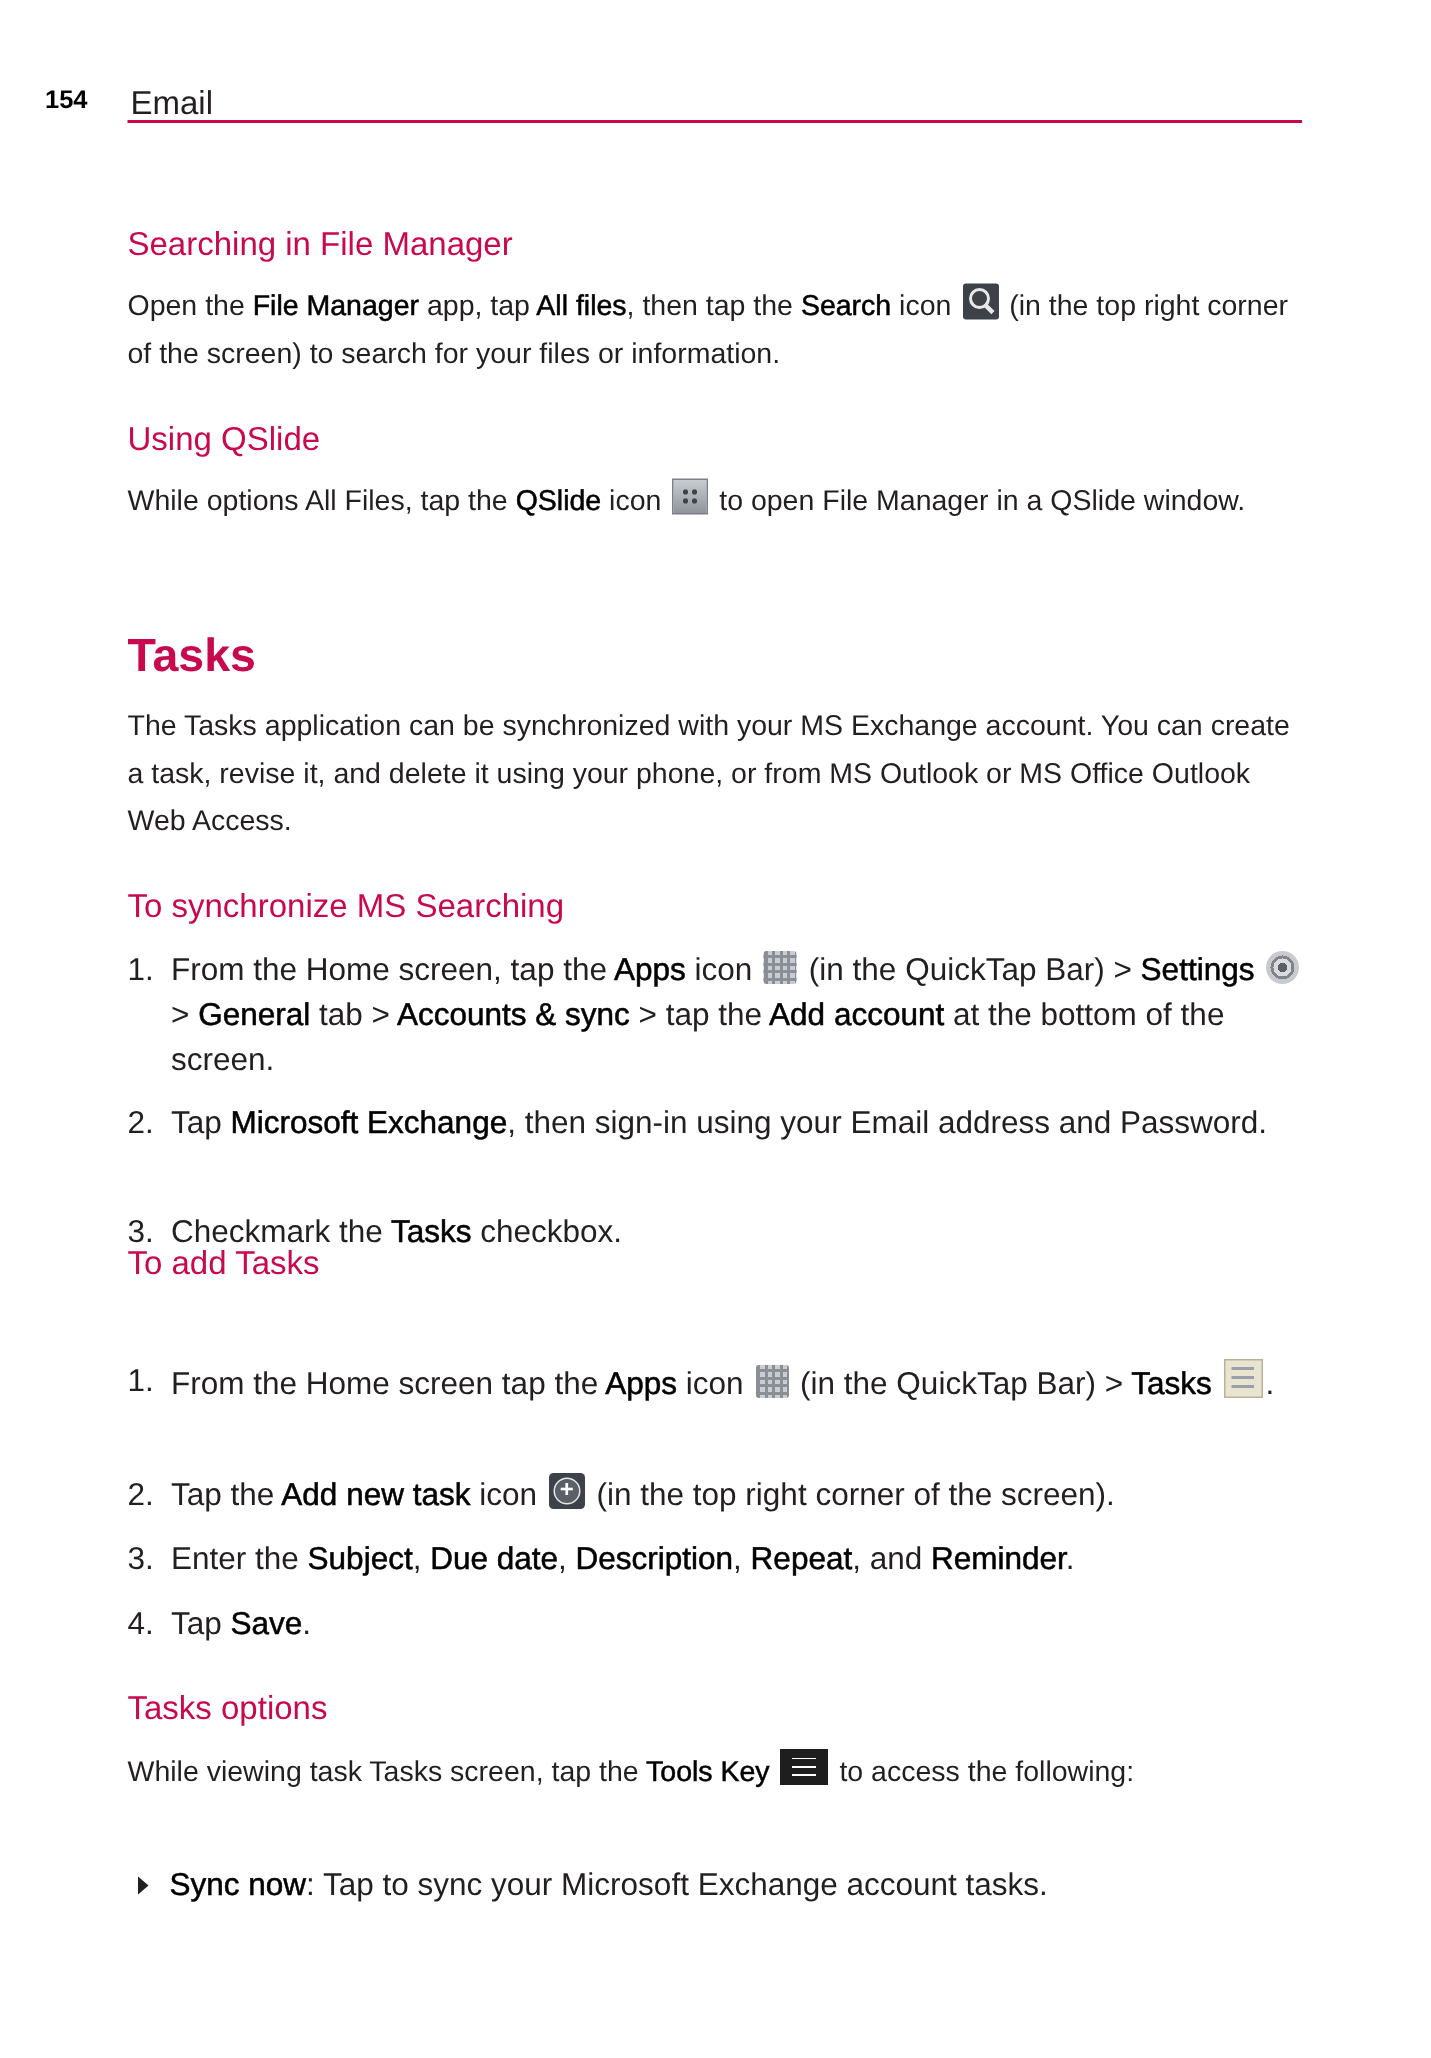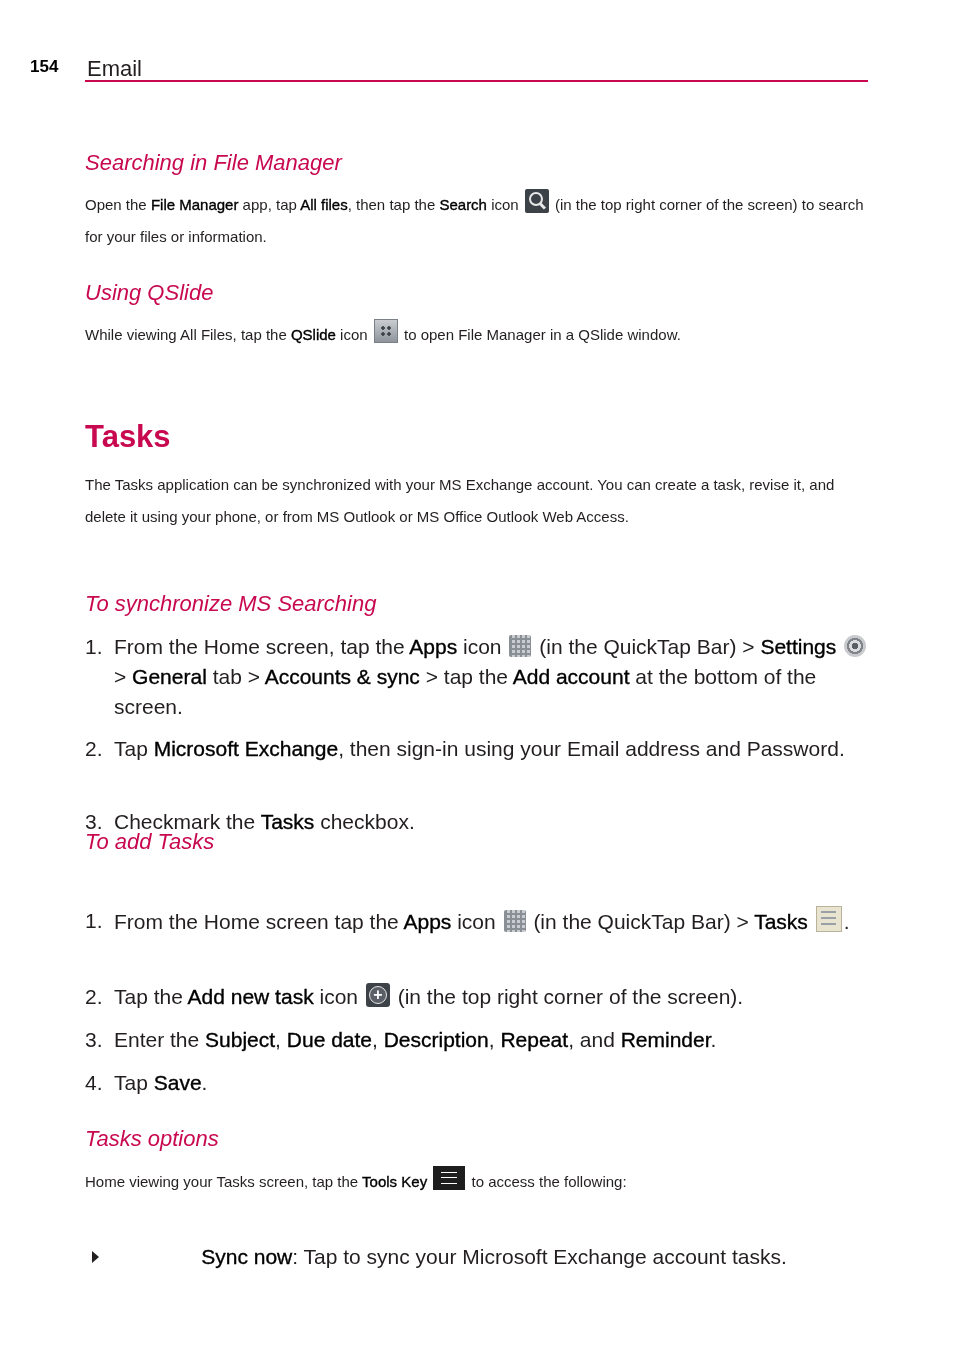--- a/index.html
+++ b/index.html
@@ -11,27 +11,27 @@
       position: absolute; left: 30px; top: 57px; font-size: 17px; font-weight: bold; color: #000000;
     }
     .running-head {
       position: absolute; left: 87px; top: 56px; font-size: 22px; color: #231f20;
     }
     .header-rule {
       position: absolute; left: 85px; top: 80px; width: 783px; height: 2px; background: #c8084f;
     }
     .content { position: absolute; left: 85px; top: 0; width: 790px; }
     .h3 {
-      position: absolute; left: 0; font-size: 22px; color: #c8084f; white-space: nowrap; font-style: italic;
+      position: absolute; left: 0; font-size: 22px; color: #c8084f; white-space: nowrap;
     }
     .h2 {
       position: absolute; left: 0; font-size: 31px; font-weight: bold; color: #c8084f;
     }
     .para {
-      position: absolute; left: 0; width: 790px; font-size: 15px; line-height: 32px; color: #231f20;
+      position: absolute; left: 0; width: 790px; font-size: 19px; line-height: 32px; color: #231f20;
     }
     .b { font-weight: normal; color: #000; -webkit-text-stroke: 0.35px #000; }
     .ol-item {
       position: absolute; left: 0; width: 790px; font-size: 21px; line-height: 30px; padding-left: 29px; box-sizing: border-box;
     }
     .ol-num { position: absolute; left: 0; top: 0; }
     .icon {
       display: inline-block; vertical-align: -3px; margin: 0 2px; position: relative;
     }
     .icon-search {
@@ -85,53 +85,53 @@
       color: #fff; font-weight: bold; font-size: 16px;
     }
     .icon-menu {
       width: 32px; height: 24px; background: #1e1e1e;
     }
     .icon-menu::before {
       content: ""; position: absolute; left: 8px; top: 6px; width: 16px; height: 12px;
       background: linear-gradient(#fff 0 1px, transparent 1px 5.5px, #fff 5.5px 6.5px, transparent 6.5px 11px, #fff 11px 12px);
     }
     .bullet-item {
-      position: absolute; left: 0; width: 790px; font-size: 21px; line-height: 30px; padding-left: 28px; box-sizing: border-box; text-align: center;
+      position: absolute; left: 0; width: 790px; font-size: 21px; line-height: 30px; padding-left: 28px; box-sizing: border-box;
     }
     .bullet-arrow {
       position: absolute; left: 7px; top: 9px; width: 0; height: 0;
       border-left: 7px solid #231f20; border-top: 6px solid transparent; border-bottom: 6px solid transparent;
     }
   </style>
 </head>
 <body>
 
 <div class="page-number">154</div>
 <div class="running-head">Email</div>
 <div class="header-rule"></div>
 
 <div class="content">
 
   <div class="h3" style="top:150px">Searching in File Manager</div>
   <div class="para" style="top:189px"><span>Open the </span><span class="b">File Manager</span><span> app, tap </span><span class="b">All files</span><span>, then tap the </span><span class="b">Search</span><span> icon </span><span class="icon icon-search"></span><span> (in the top right corner of the screen) to search for your files or information.</span></div>
 
   <div class="h3" style="top:280px">Using QSlide</div>
-  <div class="para" style="top:319px"><span>While viewing All Files, tap the </span><span class="b">QSlide</span><span> icon </span><span class="icon icon-qslide"></span><span> to open File Manager in a QSlide window.</span></div>
+  <div class="para" style="top:319px"><span>While options All Files, tap the </span><span class="b">QSlide</span><span> icon </span><span class="icon icon-qslide"></span><span> to open File Manager in a QSlide window.</span></div>
 
   <div class="h2" style="top:419px">Tasks</div>
   <div class="para" style="top:469px; line-height:31.5px">The Tasks application can be synchronized with your MS Exchange account. You can create a task, revise it, and delete it using your phone, or from MS Outlook or MS Office Outlook Web Access.</div>
 
   <div class="h3" style="top:591px">To synchronize MS Searching</div>
   <div class="ol-item" style="top:632px"><span class="ol-num">1.</span><span> From the Home screen, tap the </span><span class="b">Apps</span><span> icon </span><span class="icon icon-apps"></span><span> (in the QuickTap Bar) &gt; </span><span class="b">Settings</span> <span class="icon icon-settings"></span><span> &gt; </span><span class="b">General</span><span> tab &gt; </span><span class="b">Accounts &amp; sync</span><span> &gt; tap the </span><span class="b">Add account</span><span> at the bottom of the screen.</span></div>
   <div class="ol-item" style="top:734px"><span class="ol-num">2.</span><span>Tap </span><span class="b">Microsoft Exchange</span><span>, then sign-in using your Email address and Password.</span></div>
   <div class="ol-item" style="top:807px"><span class="ol-num">3.</span><span>Checkmark the </span><span class="b">Tasks</span><span> checkbox.</span></div>
 
   <div class="h3" style="top:829px">To add Tasks</div>
   <div class="ol-item" style="top:906px"><span class="ol-num">1.</span><span>From the Home screen tap the </span><span class="b">Apps</span><span> icon </span><span class="icon icon-apps"></span><span> (in the QuickTap Bar) &gt; </span><span class="b">Tasks</span> <span class="icon icon-tasks"></span><span>.</span></div>
   <div class="ol-item" style="top:982px"><span class="ol-num">2.</span><span>Tap the </span><span class="b">Add new task</span><span> icon </span><span class="icon icon-add"></span><span> (in the top right corner of the screen).</span></div>
   <div class="ol-item" style="top:1025px"><span class="ol-num">3.</span><span>Enter the </span><span class="b">Subject</span><span>, </span><span class="b">Due date</span><span>, </span><span class="b">Description</span><span>, </span><span class="b">Repeat</span><span>, and </span><span class="b">Reminder</span><span>.</span></div>
   <div class="ol-item" style="top:1068px"><span class="ol-num">4.</span><span>Tap </span><span class="b">Save</span><span>.</span></div>
 
   <div class="h3" style="top:1126px">Tasks options</div>
-  <div class="para" style="top:1166px"><span>Home viewing your Tasks screen, tap the </span><span class="b">Tools Key</span> <span class="icon icon-menu"></span><span> to access the following:</span></div>
+  <div class="para" style="top:1166px"><span>While viewing task Tasks screen, tap the </span><span class="b">Tools Key</span> <span class="icon icon-menu"></span><span> to access the following:</span></div>
   <div class="bullet-item" style="top:1242px"><span class="bullet-arrow"></span><span class="b">Sync now</span><span>: Tap to sync your Microsoft Exchange account tasks.</span></div>
 
 </div>
 
 </body></html>

